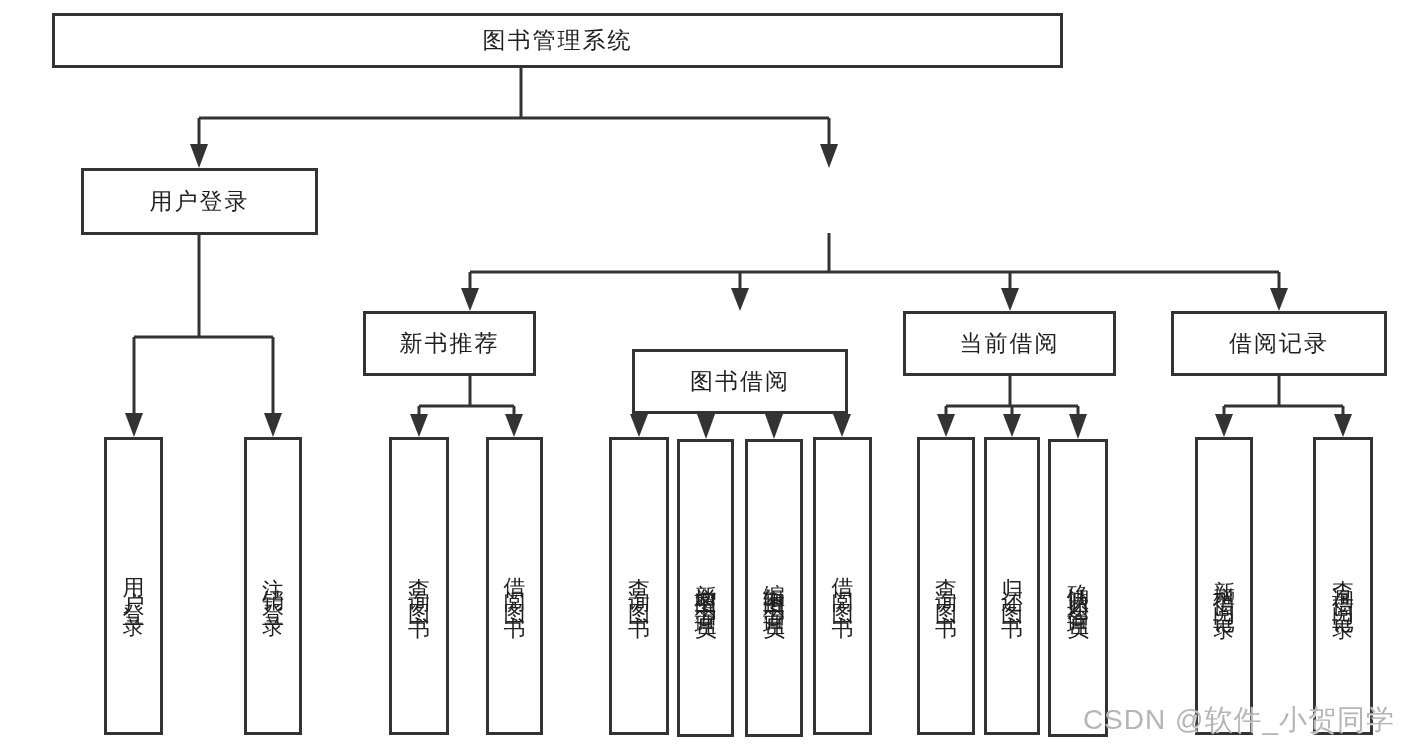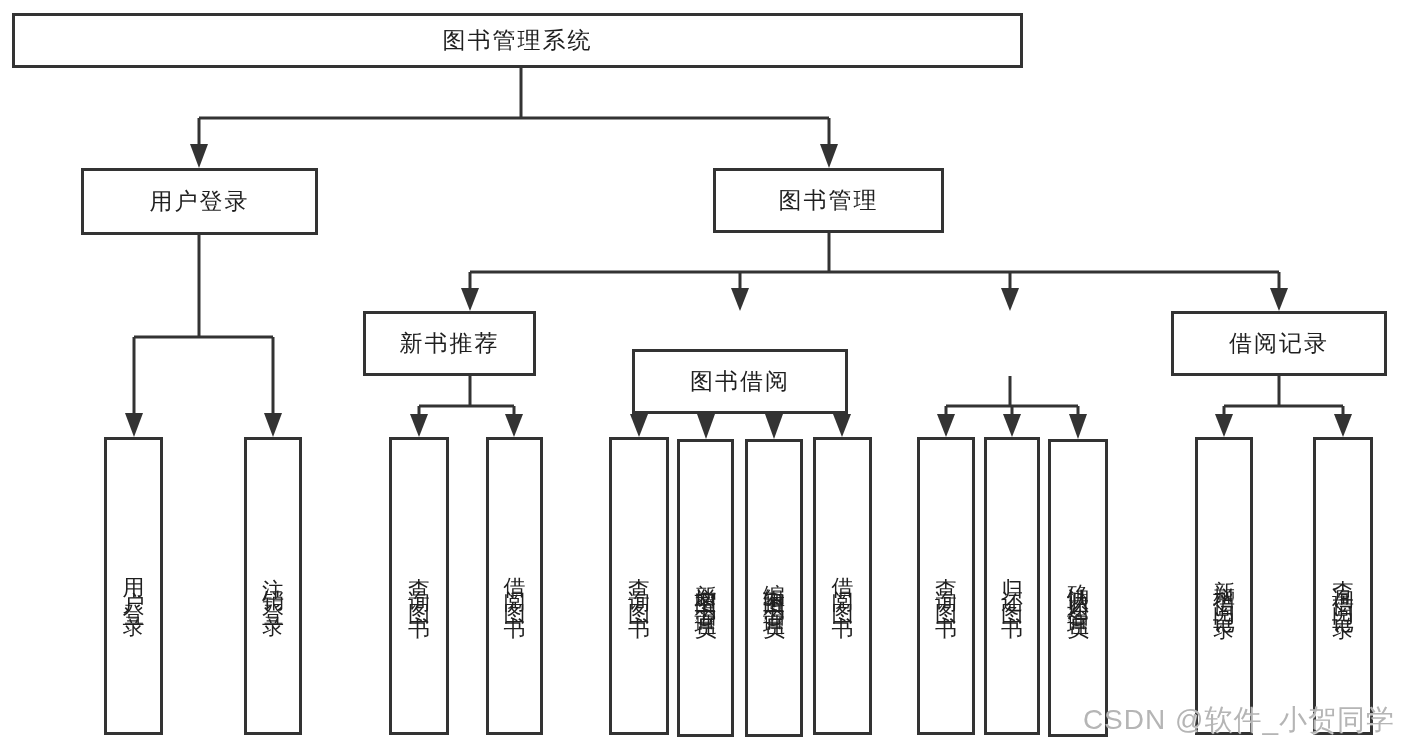--- a/index.html
+++ b/index.html
@@ -28,21 +28,21 @@
     border: 3px solid var(--line, #333333);
     background: var(--background, #ffffff);
     color: var(--text, #1f1f1f);
     display: flex;
     align-items: center;
     justify-content: center;
     z-index: 2;
     line-height: 1;
   }
   .hnode { font-size: 23px; letter-spacing: 2px; }
-  .root  { font-size: 23px; letter-spacing: 2px; }
+  .root  { font-size: 23px; letter-spacing: 2px; margin-left: 40px; }
   .leaf {
     top: 437px;
     height: 298px;
     writing-mode: vertical-rl;
     text-orientation: mixed;
     font-size: 22px;
   }
   .sp4 { letter-spacing: 13px; }
   .sp6 { letter-spacing: 8px; }
   .sp9 { letter-spacing: 5px; }
@@ -135,24 +135,24 @@
       <line x1="1224" y1="406" x2="1224" y2="416"></line>
       <polygon points="1215,414 1233,414 1224,437"></polygon>
       <line x1="1343" y1="406" x2="1343" y2="416"></line>
       <polygon points="1334,414 1352,414 1343,437"></polygon>
     </g>
   </svg>
 
   <div class="node root" style="left:12px; top:13px; width:1011px; height:55px;">图书管理系统</div>
 
   <div class="node hnode" style="left:81px; top:168px; width:237px; height:67px;">用户登录</div>
-  <div class="node hnode" style="left:713px; top:168px; width:231px; height:65px;">图书管理</div>
 
   <div class="node hnode" style="left:363px; top:311px; width:173px; height:65px;">新书推荐</div>
   <div class="node hnode" style="left:632px; top:311px; width:216px; height:65px;margin-top:38px;">图书借阅</div>
+  <div class="node hnode" style="left:903px; top:311px; width:213px; height:65px;">当前借阅</div>
   <div class="node hnode" style="left:1171px; top:311px; width:216px; height:65px;">借阅记录</div>
 
   <div class="node leaf sp4" style="left:104px; width:59px;">用户登录</div>
   <div class="node leaf sp4" style="left:244px; width:58px;">注销登录</div>
 
   <div class="node leaf sp4" style="left:389px; width:60px;">查询图书</div>
   <div class="node leaf sp4" style="left:486px; width:57px;">借阅图书</div>
 
   <div class="node leaf sp4" style="left:609px; width:60px;">查询图书</div>
   <div class="node leaf sp9" style="left:677px; top:439px; width:57px;">新增图书（管理员）</div>

